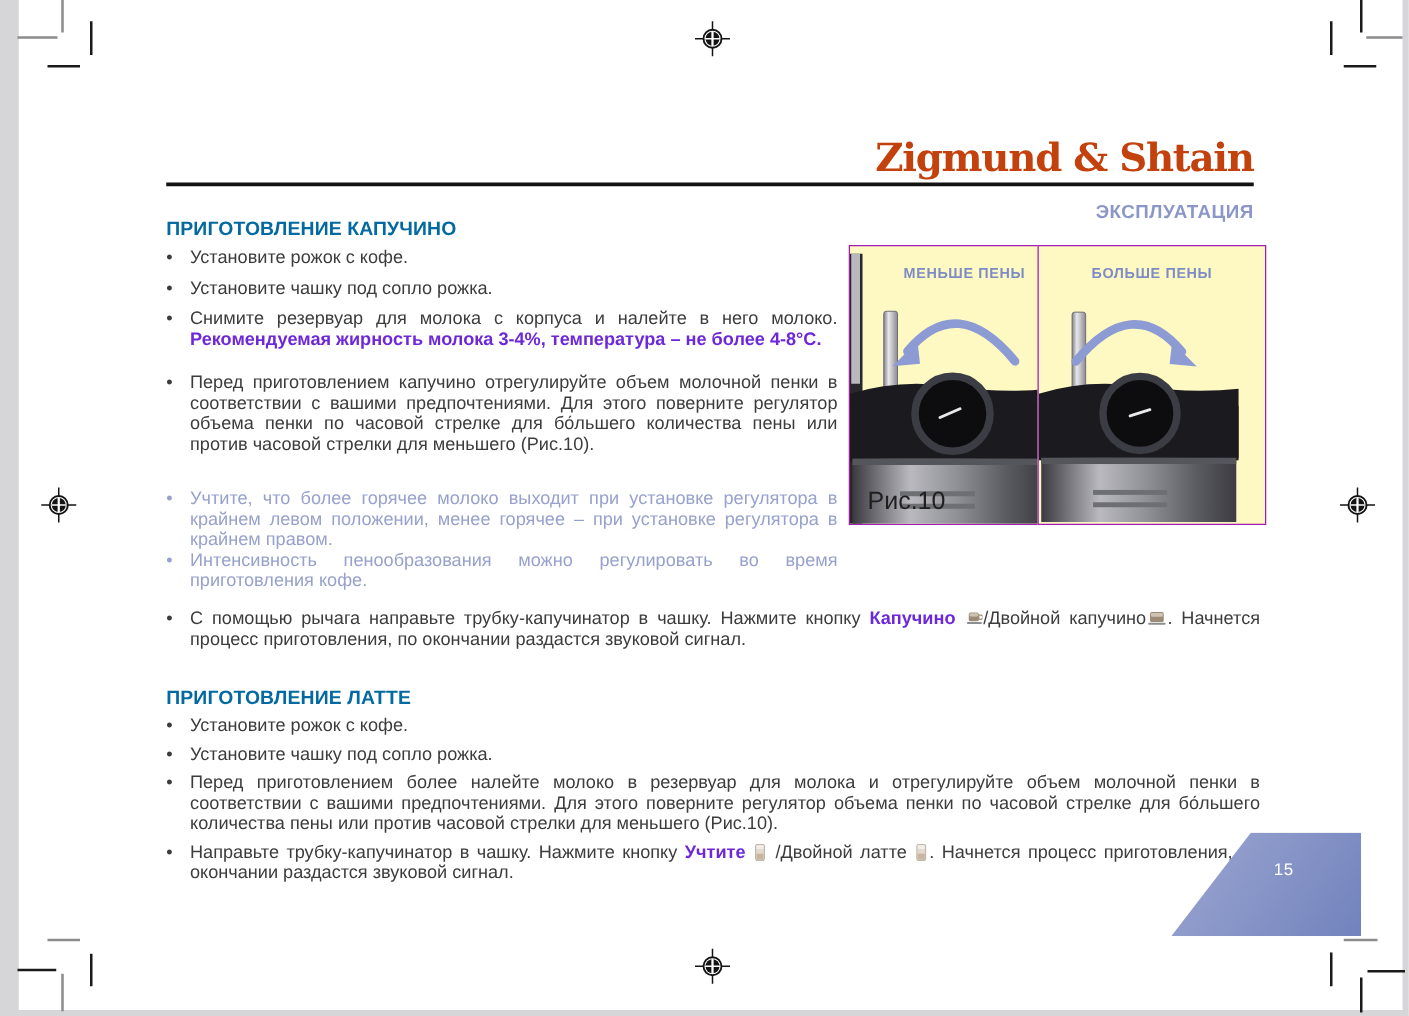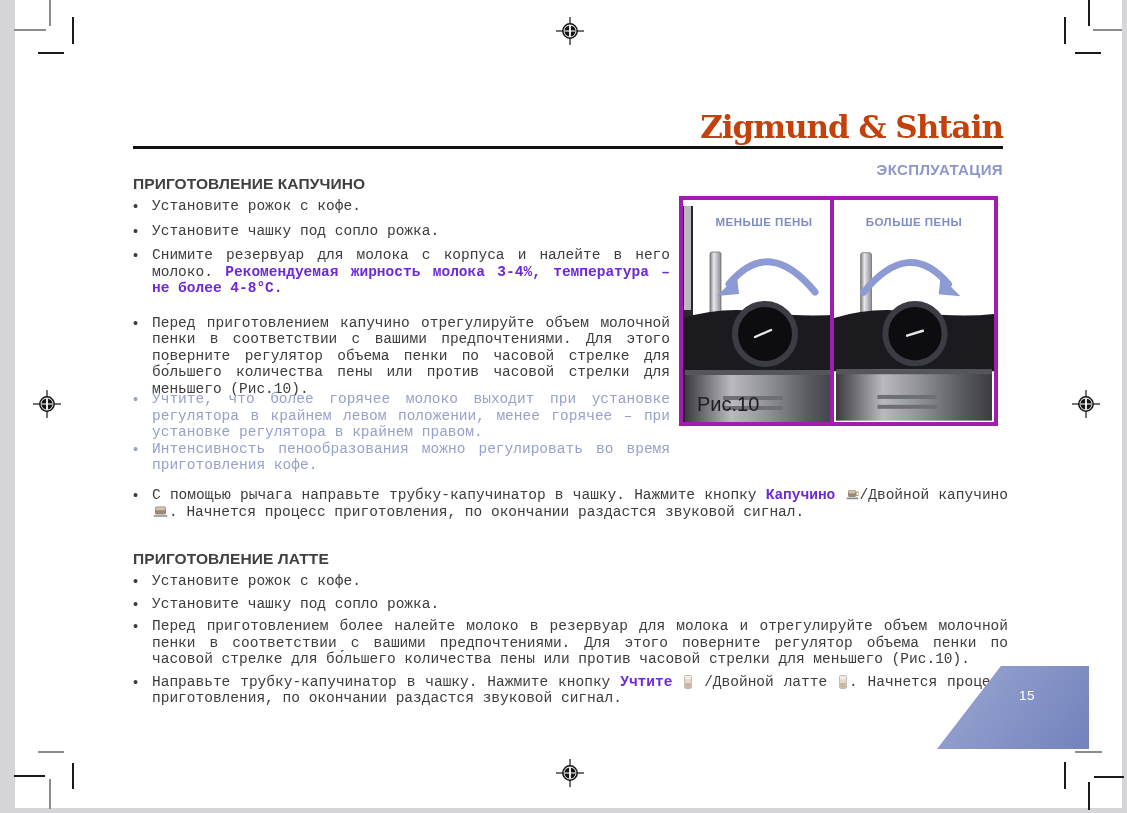--- a/index.html
+++ b/index.html
@@ -22,40 +22,40 @@
     font-size:31px;letter-spacing:-1px;color:#c2410c;white-space:nowrap;
   }
   .rule{position:absolute;left:133px;top:146px;width:870px;height:3px;background:#121212;}
   .section-label{
     position:absolute;top:161px;right:124px;
     font-size:15px;font-weight:bold;color:#8c97c9;letter-spacing:.4px;
   }
 
   
   .h1{
-    position:absolute;left:133px;font-size:15.5px;font-weight:bold;color:#404040;
+    position:absolute;left:133px;font-size:15.5px;font-weight:bold;color:#0369a1;
     letter-spacing:.1px;white-space:nowrap;
   }
   .textcol{position:absolute;left:133px;font-size:14.5px;line-height:16.5px;color:#3c3c3c;}
   .li{display:flex;margin-bottom:8px;}
   .li .dot{width:19px;flex:0 0 19px;color:#3c3c3c;}
-  .li .txt{flex:1;text-align:justify;font-family:Liberation Mono, monospace;}
+  .li .txt{flex:1;text-align:justify;}
   .li.nm{margin-bottom:0;}
   .note{color:#97a1cc;}
   .note .dot{color:#97a1cc;}
   .note-h{margin-bottom:1px;font-size:15px;letter-spacing:.2px;}
   b{font-weight:bold;color:#6d28d9;}
 
   
   .cupicon{display:inline-block;vertical-align:-2px;margin:0 1px;}
   .glassicon{display:inline-block;vertical-align:-3px;margin:0 1px;}
 
   
   .figure{position:absolute;left:679px;top:196px;width:329px;height:224px;}
-  .panel{position:absolute;top:0;height:222px;background:#ffffff;border:4px solid #a21caf;}
+  .panel{position:absolute;top:0;height:222px;background:#fef9c3;border:1px solid #a21caf;padding-left:21px;}
   .panel.left{left:0;width:162px;}
   .panel.right{left:151px;width:160px;}
   .panel-label{
     position:absolute;top:16px;left:0;right:0;text-align:center;
     font-size:11.5px;font-weight:bold;color:#7d8cc4;letter-spacing:.5px;
   }
   .fig-caption{
     position:absolute;left:14px;bottom:6px;font-size:20px;color:#1f1f1f;
   }
   .panel svg.photo{position:absolute;left:0;top:0;}

